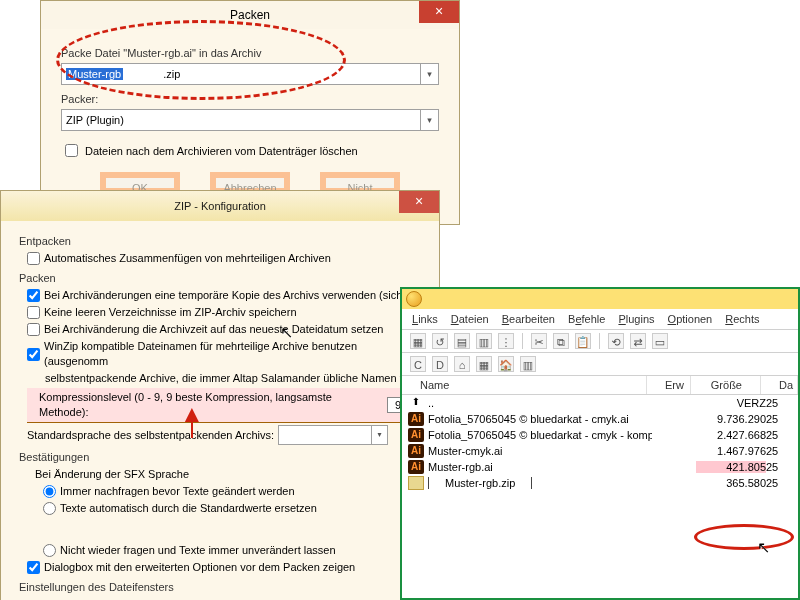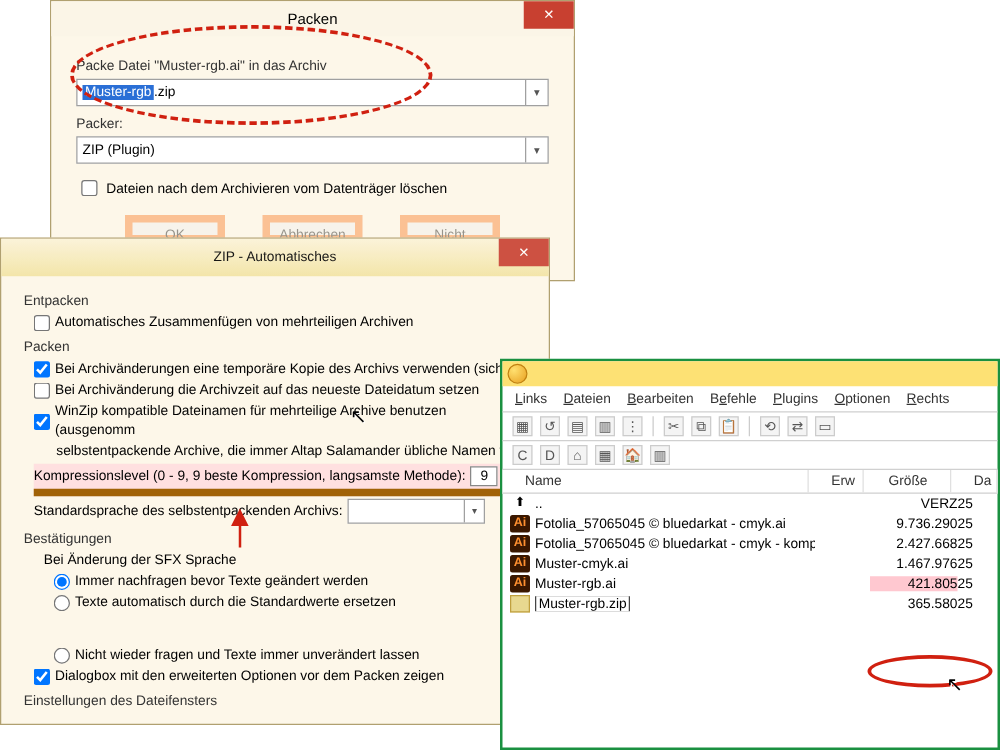--- a/index.html
+++ b/index.html
@@ -7,41 +7,41 @@
 
 
 .dlg1 { position: absolute; left: 40px; top: 0; width: 420px; height: 225px; background: #fdf7e9; border: 1px solid #b0a070; }
 .dlg1 .titlebar { height: 28px; background: #fbf5e7; display: flex; align-items: center; justify-content: center; position: relative; }
 .dlg1 .titlebar .ttl { font-size: 12px; }
 .dlg1 .close1 { position: absolute; right: 0; top: 0; width: 40px; height: 22px; background: #c84030; color: #fff; text-align: center; line-height: 20px; font-size: 14px; }
 .dlg1 .body { padding: 10px 20px; }
 .dlg1 label { display: block; margin: 8px 0 4px; color: #333; }
 .dlg1 select, .dlg1 .combo {
   width: 100%; height: 22px; background: #fff; border: 1px solid #a0a0a0;
-  display: flex; align-items: center; padding: 10px 4px; position: relative;
+  display: flex; align-items: center; padding: 10px 4px; position: relative; gap: 40px;
 }
 .dlg1 .combo .sel { background: #2a6fd6; color: #fff; padding: 0 2px; }
 .dlg1 .combo .drop { position: absolute; right: 0; top: 0; width: 18px; height: 100%; border-left: 1px solid #a0a0a0; text-align: center; line-height: 20px; font-size: 9px; color: #555; }
 .dlg1 .chk { margin-top: 10px; display: flex; align-items: center; gap: 4px; }
 .dlg1 .chk input { width: 13px; height: 13px; }
 .dlg1 .btnrow { display: flex; gap: 30px; justify-content: center; margin-top: 12px; opacity: 0.4; }
 .dlg1 .btn { width: 80px; height: 22px; border: 6px solid #f97316; background: #efefef; text-align: center; line-height: 20px; }
 
 
 .oval1 { position: absolute; left: 56px; top: 20px; width: 290px; height: 80px; border: 3px dashed #d02010; border-radius: 50%; pointer-events: none; }
 
 
 .dlg2 { position: absolute; left: 0; top: 190px; width: 440px; background: #fdf7e9; border: 1px solid #b0a070; }
 .dlg2 .titlebar { height: 30px; background: linear-gradient(to bottom, #fbf3d8, #f3e4a3); display: flex; align-items: center; justify-content: center; position: relative; opacity: 0.9; }
 .dlg2 .close2 { position: absolute; right: 0; top: 0; width: 40px; height: 22px; background: #c84030; color: #fff; text-align: center; line-height: 20px; font-size: 14px; }
 .dlg2 .body { padding: 8px 18px; }
 .dlg2 .sect { color: #333; margin: 6px 0 4px; }
 .dlg2 .row { display: flex; align-items: center; gap: 4px; margin: 2px 0 2px 8px; line-height: 15px; }
 .dlg2 .row input[type=checkbox], .dlg2 .row input[type=radio] { width: 13px; height: 13px; margin: 0; }
-.dlg2 .hl { background: #ffe0e0; border-bottom: 6px solid #a16207; padding: 2px 0; }
+.dlg2 .hl { background: #ffe0e0; border-bottom: 1px solid #a16207; padding: 2px 12px; }
 .dlg2 .hl input.num { width: 22px; height: 16px; border: 1px solid #888; text-align: center; }
 .dlg2 .small-combo { width: 110px; height: 20px; border: 1px solid #a0a0a0; background: #fff; display: inline-flex; align-items: center; padding: 0 4px; position: relative; }
 .dlg2 .small-combo .drop { position: absolute; right: 0; top: 0; width: 16px; height: 100%; border-left: 1px solid #a0a0a0; text-align: center; line-height: 18px; font-size: 8px; color: #555; }
 
 
 .arrow { position: absolute; left: 180px; top: 400px; color: #d02010; font-size: 24px; pointer-events: none; }
 .arrowline { position: absolute; left: 191px; top: 410px; width: 2px; height: 28px; background: #d02010; pointer-events: none; }
 
 
 .cursor1 { position: absolute; left: 153px; top: 189px; font-size: 18px; color: #000; pointer-events: none; text-shadow: 1px 1px 0 #fff; }
@@ -69,21 +69,21 @@
 .fm .list { }
 .fm .frow { display: flex; padding: 1px 6px; align-items: center; }
 .fm .frow .ico { width: 16px; height: 14px; margin-right: 4px; display: inline-block; text-align: center; font-size: 10px; }
 .fm .ai { background: #3a1700; color: #ff9030; font-weight: bold; font-size: 8px; line-height: 14px; border-radius: 2px; }
 .fm .zip { background: #e8d890; border: 1px solid #c0a040; }
 .fm .frow .nm { flex: 1; overflow: hidden; white-space: nowrap; }
 .fm .frow .ext { width: 44px; }
 .fm .frow .sz { width: 70px; text-align: right; }
 .fm .frow .dt { width: 26px; }
 .fm .frow.hl1 .sz { background: #ffc8d0; }
-.fm .frow.boxed .nm span { border: 1px solid #444; padding: 0 2px; }
+.fm .frow.boxed .nm span { border: 1px solid #444; padding: 0 16px; }
 .oval2 { position: absolute; right: 4px; bottom: 48px; width: 100px; height: 26px; border: 3px solid #d02010; border-radius: 50%; pointer-events: none; }
 </style>
 </head>
 <body>
 
 <div class="dlg1">
   <div class="titlebar">
     <span class="ttl">Packen</span>
     <div class="close1">×</div>
   </div>
@@ -108,34 +108,38 @@
       <div class="btn">Abbrechen</div>
       <div class="btn">Nicht</div>
     </div>
   </div>
 </div>
 <div class="oval1"></div>
 <div class="cursor1">↖</div>
 
 <div class="dlg2">
   <div class="titlebar">
-    <span>ZIP - Automatisches</span>
+    <span>ZIP - Konfiguration</span>
     <div class="close2">×</div>
   </div>
   <div class="body">
     <div class="sect">Entpacken</div>
     <div class="row">
         <input type="checkbox" style="">
         <span>Automatisches Zusammenfügen von mehrteiligen Archiven</span>
       </div>
 
     <div class="sect">Packen</div>
     <div class="row">
         <input type="checkbox" checked="" style="">
         <span>Bei Archivänderungen eine temporäre Kopie des Archivs verwenden (sichere</span>
+      </div>
+    <div class="row">
+        <input type="checkbox" style="">
+        <span>Keine leeren Verzeichnisse im ZIP-Archiv speichern</span>
       </div>
     <div class="row">
         <input type="checkbox" style="">
         <span>Bei Archivänderung die Archivzeit auf das neueste Dateidatum setzen</span>
       </div>
     <div class="row">
         <input type="checkbox" checked="" style="">
         <span>WinZip kompatible Dateinamen für mehrteilige Archive benutzen (ausgenomm</span>
       </div>
     <div class="row" style="margin-left:26px;">

